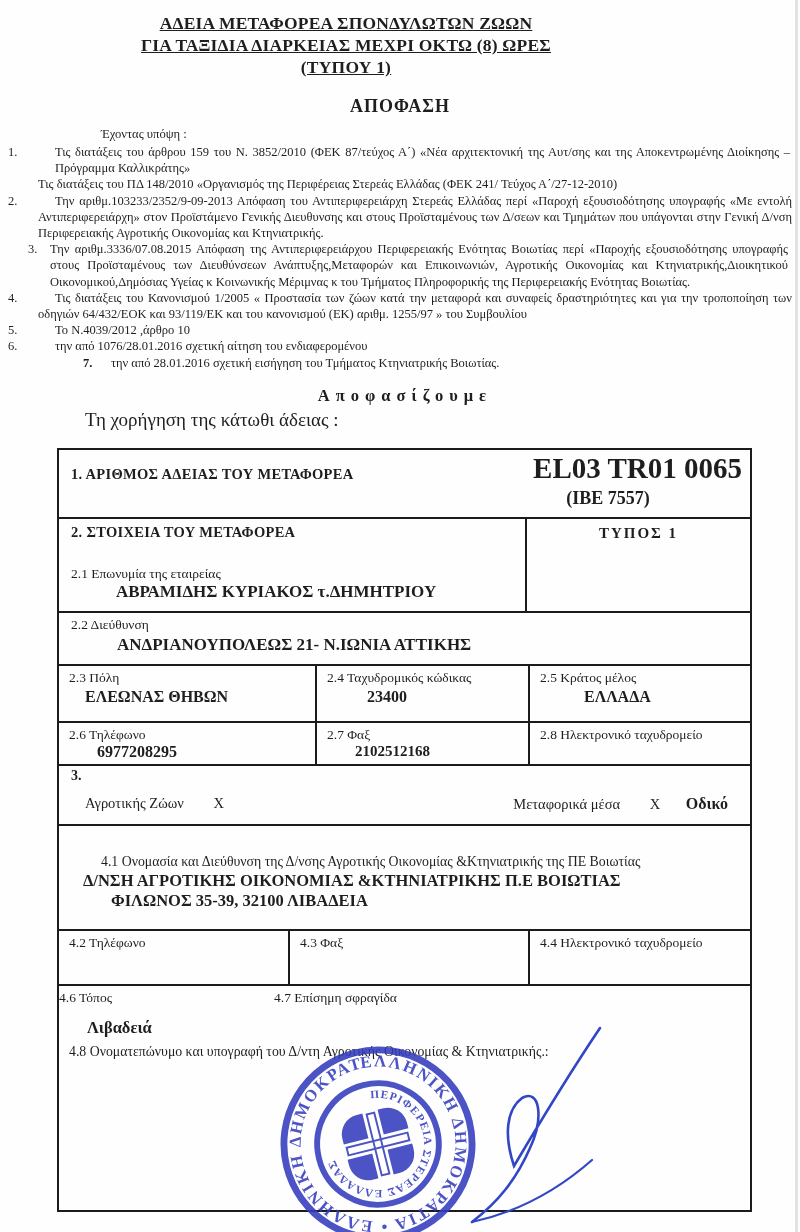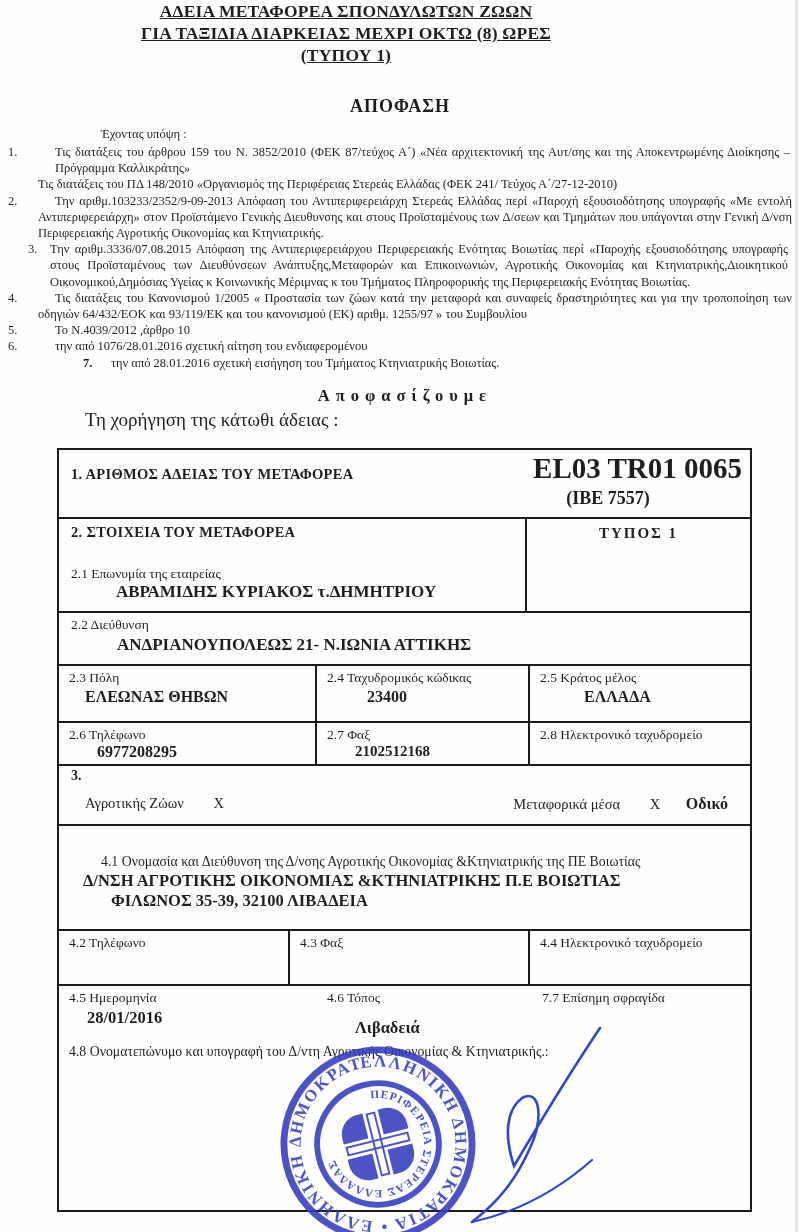--- a/index.html
+++ b/index.html
@@ -3,21 +3,21 @@
 <meta charset="utf-8">
 <style>
   html,body{margin:0;padding:0;background:#ffffff;}
   .page{
     position:relative;width:800px;height:1232px;background:#fefefe;
     font-family:"Liberation Serif","DejaVu Serif",serif;
     color:#1e1e1e;overflow:hidden;
   }
   .scan-edge{position:absolute;right:2px;top:0;width:3px;height:1232px;background:#e2e2e0;}
   
-  .hdr{position:absolute;left:0;top:0;width:692px;text-align:center;}
+  .hdr{position:absolute;left:0;top:12px;width:692px;text-align:center;}
   .hdr .tl{font-weight:bold;font-size:17.5px;line-height:22px;text-decoration:underline;letter-spacing:.2px;}
   .apofasi{position:absolute;left:0;top:96px;width:800px;text-align:center;font-weight:bold;font-size:18px;letter-spacing:1px;}
   .preamble{position:absolute;left:101px;top:127px;font-size:12.6px;}
   
   .list{position:absolute;left:0;top:144px;width:796px;font-size:12.5px;line-height:16.2px;}
   .li{position:relative;text-align:justify;}
   .li .num{position:absolute;left:8px;top:0;}
   .li.i1 .body{padding-left:55px;padding-right:6px;text-indent:0;}
   .li.i1b .body{padding-left:38px;padding-right:6px;}
   .li.std .body{padding-left:38px;padding-right:4px;text-indent:17px;}
@@ -235,30 +235,26 @@
           <div class="lab">4.3 Φαξ</div>
         </div>
         <div class="cell bl c3">
           <div class="lab">4.4 Ηλεκτρονικό ταχυδρομείο</div>
         </div>
       </div>
     </div>
 
     <div class="row r45">
       <div class="trio">
-        <div class="t1">
-          <div class="lab">4.5 Ημερομηνία</div>
-          <div class="val dt">28/01/2016</div>
-        </div>
         <div class="t2">
           <div class="lab">4.6 Τόπος</div>
           <div class="val tp">Λιβαδειά</div>
         </div>
         <div class="t3">
-          <div class="lab">7.7 Επίσημη σφραγίδα</div>
+          <div class="lab">4.7 Επίσημη σφραγίδα</div>
         </div>
       </div>
       <div class="f48 lab">4.8 Ονοματεπώνυμο και υπογραφή του Δ/ντη Αγροτικής Οικονομίας &amp; Κτηνιατρικής.:</div>
 
     </div>
   </div>
 
   <svg class="stamp" viewBox="0 0 200 200" aria-hidden="true">
     <defs>
       <path id="oring" d="M 100,21 a 79,79 0 1,1 -0.02,0" fill="none"></path>

